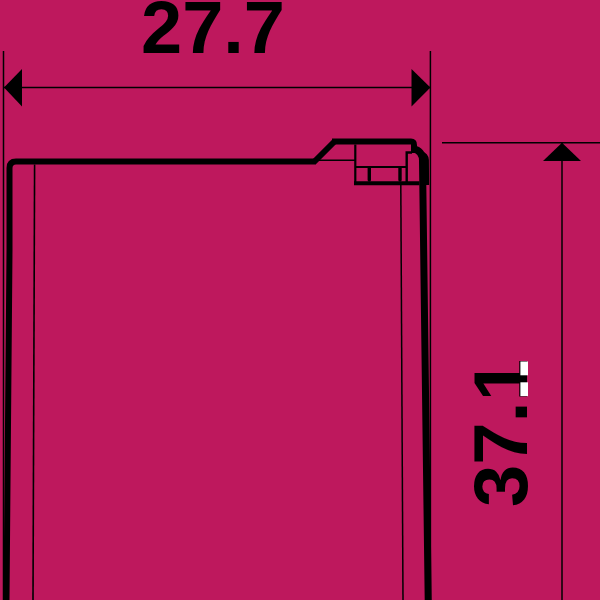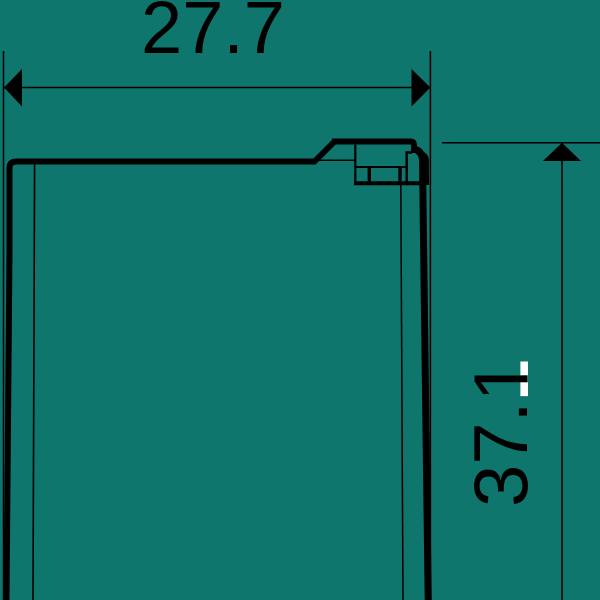--- a/index.html
+++ b/index.html
@@ -1,16 +1,16 @@
 <!DOCTYPE html>
 <html><head>
 <meta charset="utf-8">
 <style>
   html,body{margin:0;padding:0;background:#ffffff;}
-  .page{width:600px;height:600px;position:relative;overflow:hidden;background:#0f766e;}
+  .page{width:600px;height:600px;position:relative;overflow:hidden;background:#be185d;font-weight:bold;}
   text{font-family:"Liberation Sans", sans-serif;fill:#000000;}
 </style>
 </head>
 <body>
 <div class="page">
 <svg width="600" height="600" viewBox="0 0 600 600" xmlns="http://www.w3.org/2000/svg">
 
   <text x="213" y="52.5" font-size="74" text-anchor="middle">27.7</text>
 
   <line x1="3.5" y1="51" x2="3.5" y2="600" stroke="#000" stroke-width="1.5"></line>

